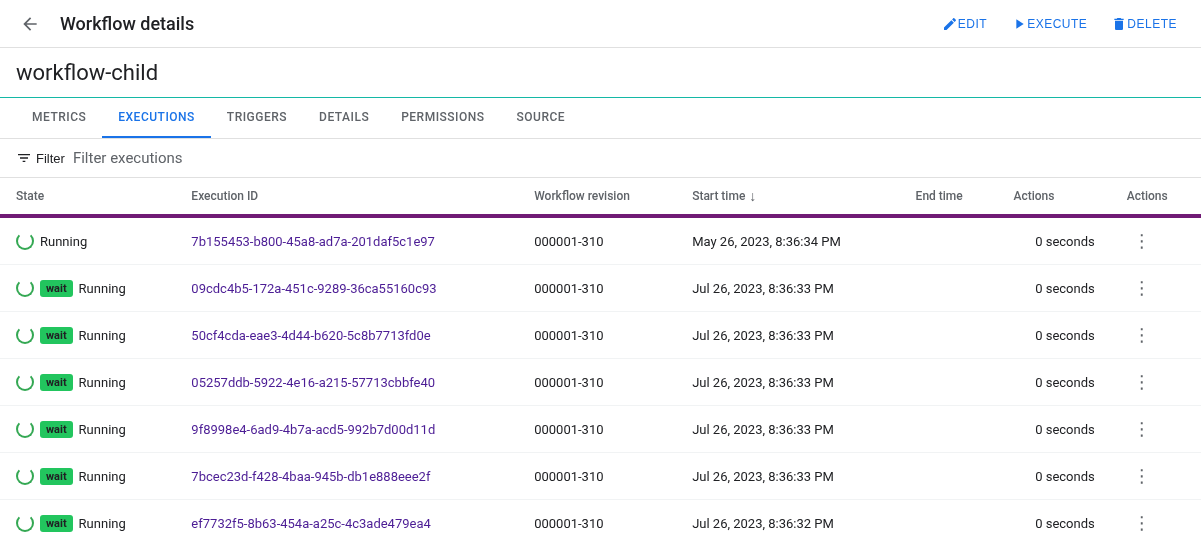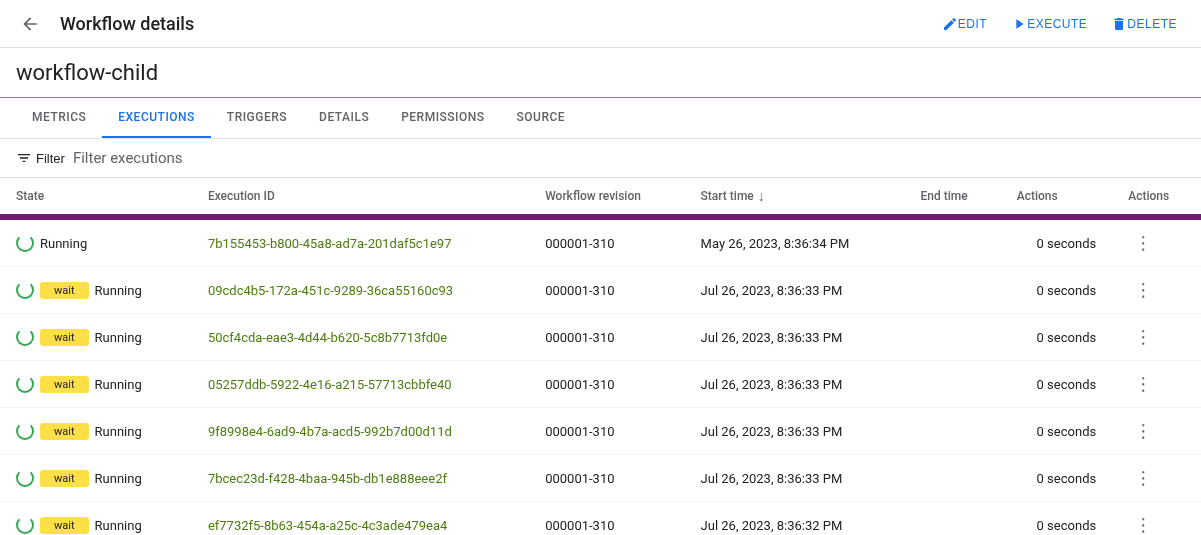--- a/index.html
+++ b/index.html
@@ -76,21 +76,21 @@
 
     
     .table-container {
       overflow-x: auto;
     }
     table {
       width: 100%;
       border-collapse: collapse;
     }
     thead tr {
-      border-bottom: 6px solid #701a75;
+      border-bottom: 4px solid #701a75;
       padding-left: 22px;
     }
     th {
       padding: 10px 16px;
       text-align: left;
       font-size: 12px;
       font-weight: 500;
       color: #5f6368;
       white-space: nowrap;
     }
@@ -111,29 +111,29 @@
       border: 2px solid #34a853;
       border-top-color: transparent;
       border-radius: 50%;
       animation: spin 1s linear infinite;
       flex-shrink: 0;
     }
     @keyframes spin {
       to { transform: rotate(360deg); }
     }
     .wait-badge {
-      background: #fde047;
+      background: #22c55e;
       color: #202124;
       font-size: 11px;
-      padding: 2px 14px;
+      padding: 2px 6px;
       border-radius: 3px;
-      font-weight: 400;
+      font-weight: 700;
     }
     .execution-link {
-      color: #4d7c0f;
+      color: #4c1d95;
       text-decoration: none;
     }
 
     .actions-btn {
       background: none; border: none; cursor: pointer;
       color: #5f6368; font-size: 18px; padding: 2px 6px; border-radius: 50%;
     }
 
     
     .sort-icon { font-size: 14px; color: #5f6368; }

